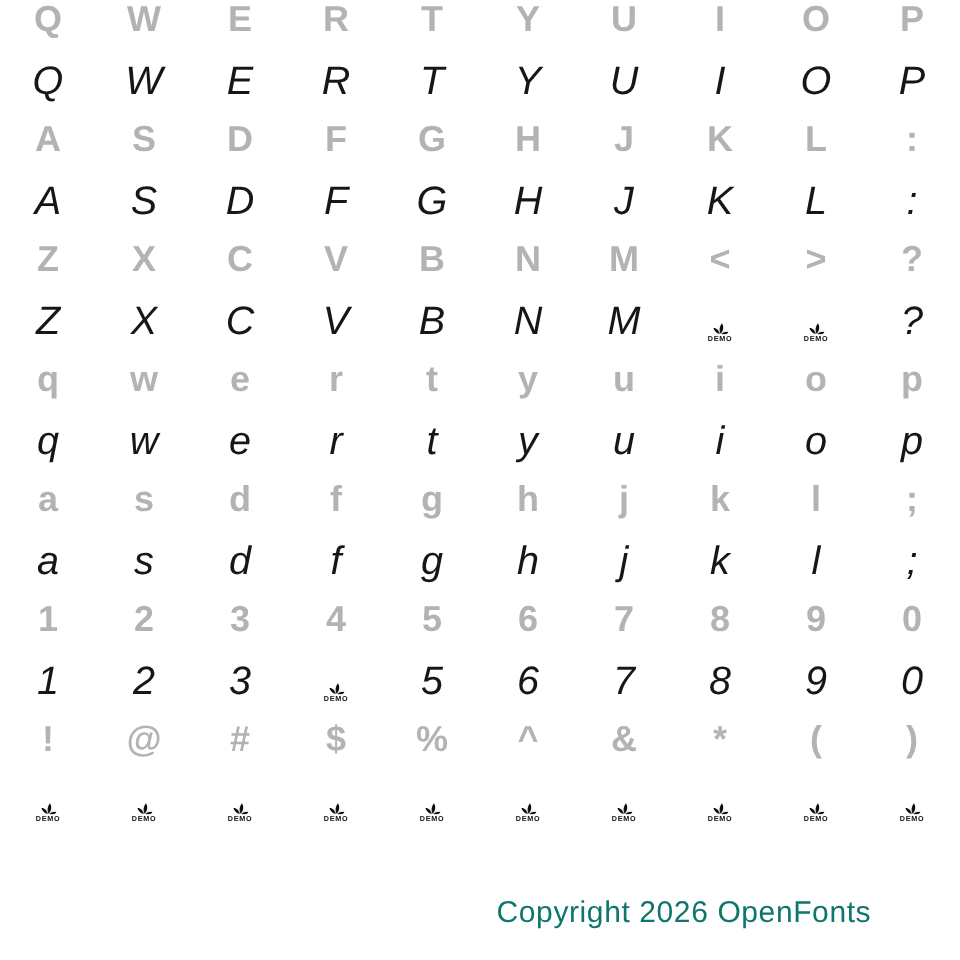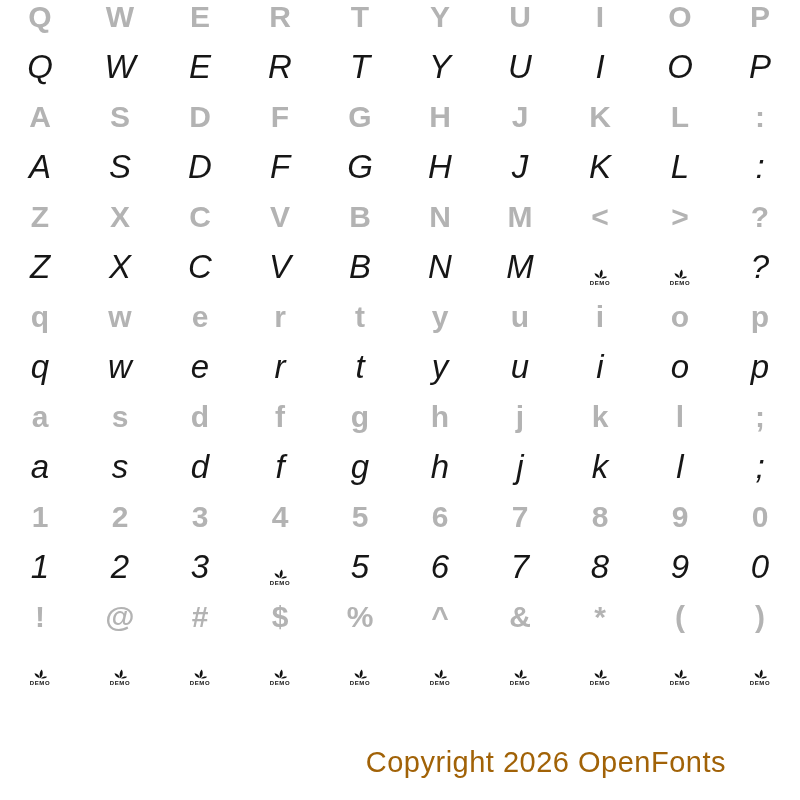--- a/index.html
+++ b/index.html
@@ -69,22 +69,22 @@
     color: #111111;
     margin-top: 1px;
     line-height: 7px;
   }
   .copyright {
     position: absolute;
     top: 754px;
     right: 74px;
     font-family: "Liberation Sans", sans-serif;
     font-weight: 400;
-    font-size: 29px;
-    color: #a16207;
+    font-size: 25px;
+    color: #0f766e;
     letter-spacing: 0.5px;
   }
 </style>
 </head>
 <body>
 
 <div class="page">
   <div class="glyph-grid" id="glyph-grid">
       <div class="glyph-row reference">
         <span class="glyph-cell">Q</span>

